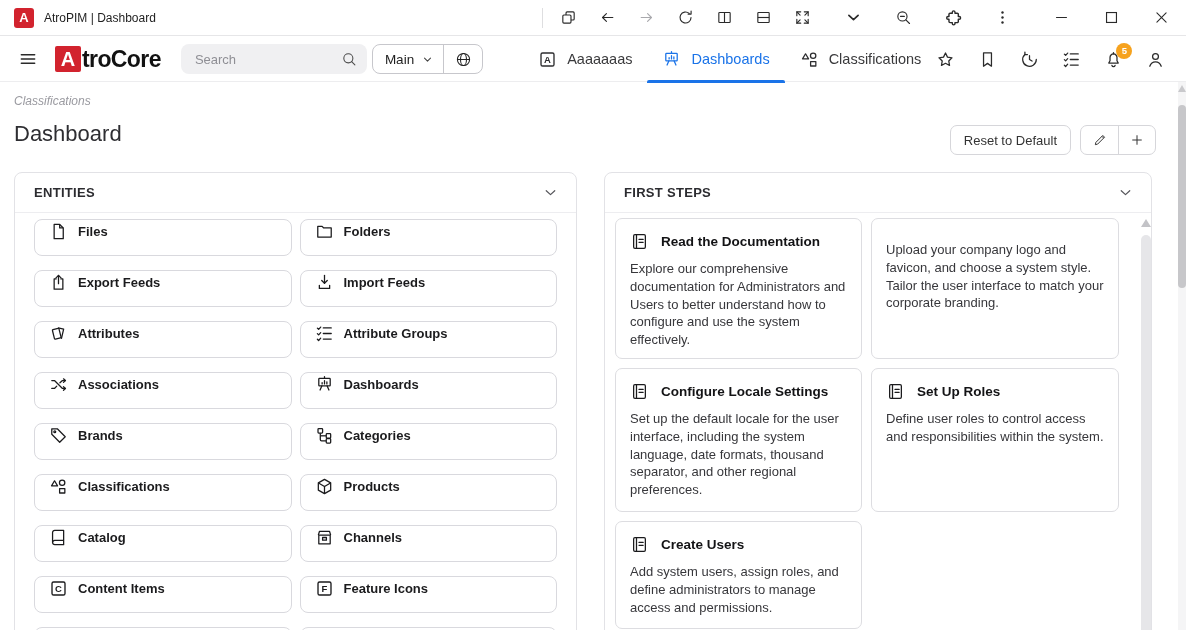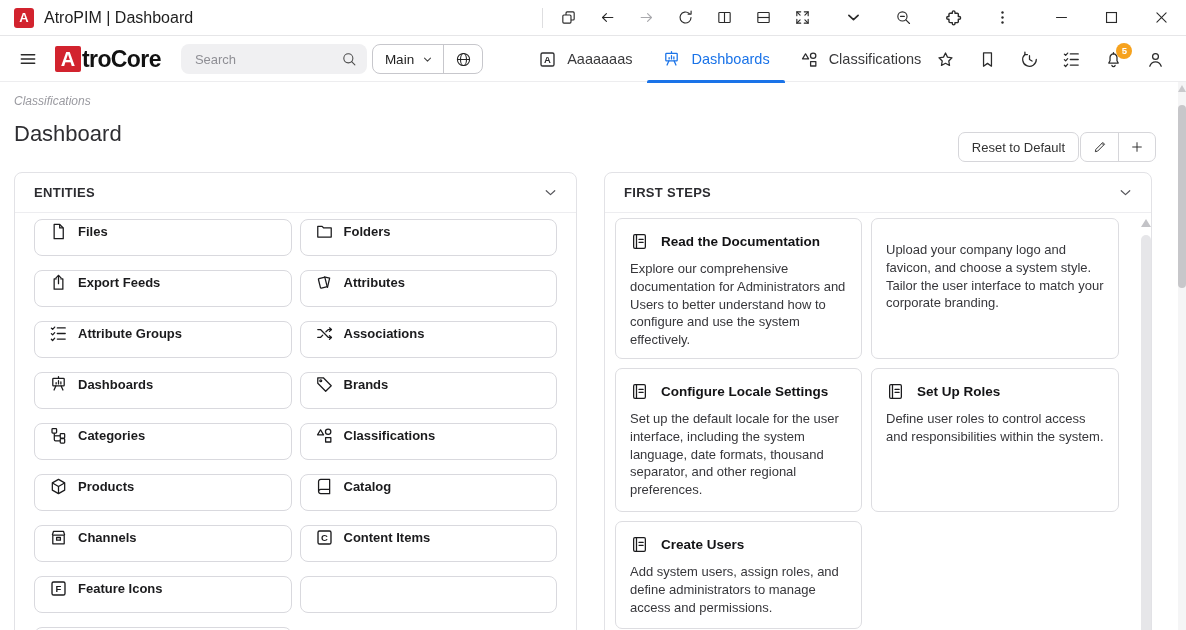--- a/index.html
+++ b/index.html
@@ -10,21 +10,21 @@
   *{box-sizing:border-box;}
   html,body{margin:0;padding:0;}
   body{font-family:"Liberation Sans",sans-serif;background:#fff;color:#222;}
   .screen{position:relative;width:1186px;height:630px;background:#fff;overflow:hidden;}
 
   
   .titlebar{position:absolute;top:0;left:0;width:100%;height:36px;background:#fff;
     border-bottom:1px solid #e6e6e8;display:flex;align-items:center;padding-left:14px;z-index:10;}
   .favicon{width:20px;height:20px;background:var(--brand-red);border-radius:3px;color:#fff;
     font-weight:bold;font-size:13px;display:flex;align-items:center;justify-content:center;flex:none;}
-  .win-title{margin-left:10px;font-size:16px;color:#1e1e1e;white-space:nowrap;}
+  .win-title{margin-left:10px;font-size:12px;color:#1e1e1e;white-space:nowrap;}
   .tb-spacer{flex:1;}
   .tb-sep{width:1px;height:20px;background:#dedee0;margin:0 6px 0 0;flex:none;}
   .tb-btn{width:39px;height:36px;display:flex;align-items:center;justify-content:center;color:#2a2a2a;
     background:none;border:0;padding:0;cursor:pointer;flex:none;}
   .tb-btn .i{width:17px;height:17px;}
   .tb-btn.disabled{color:#a9a9ad;}
   .win-ctl{width:50px;}
   .i{display:block;color:inherit;}
 
   
@@ -61,21 +61,21 @@
   .header-icons{margin-left:auto;display:flex;align-items:center;gap:23px;margin-right:22px;}
   .hicon{position:relative;background:none;border:0;padding:0;color:#2b2b2b;cursor:pointer;flex:none;}
   .hicon .i{width:19px;height:19px;}
   .badge{position:absolute;top:-7px;right:-9px;min-width:16px;height:16px;padding:0 4px;
     background:var(--badge-orange);border-radius:9px;color:#fff;font-size:9.5px;font-weight:bold;
     display:flex;align-items:center;justify-content:center;}
 
   
   .breadcrumb{position:absolute;left:14px;top:94px;font-size:12px;font-style:italic;color:#9a9aa0;cursor:pointer;}
   .page-title{position:absolute;left:14px;top:121px;font-size:22px;color:#2e2e32;font-weight:normal;}
-  .page-actions{position:absolute;right:30px;top:125px;display:flex;gap:1px;height:30px;margin-top:7px;}
+  .page-actions{position:absolute;right:30px;top:125px;display:flex;gap:9px;height:30px;}
   .btn-reset{border:1px solid #d6d6da;border-radius:7px;background:#fff;padding:0 13px;
     font:13px "Liberation Sans",sans-serif;color:#333;display:flex;align-items:center;cursor:pointer;}
   .btn-group{border:1px solid #d6d6da;border-radius:7px;background:#fff;display:flex;overflow:hidden;}
   .btn-ico{width:37px;border:0;background:none;display:flex;align-items:center;justify-content:center;color:#333;cursor:pointer;}
   .btn-ico + .btn-ico{border-left:1px solid #d6d6da;}
   .btn-ico .i{width:16px;height:16px;}
 
   
   .panel{position:absolute;top:172px;background:#fff;border:1px solid #e2e2e6;border-radius:8px;}
   #panel-entities{left:14px;width:563px;height:530px;}
@@ -591,20 +591,26 @@
           <svg class="i">
             <use href="#sym-folder"></use>
           </svg>
           <span>Folders</span>
         </button>
       <button class="entity-btn">
           <svg class="i">
             <use href="#sym-export"></use>
           </svg>
           <span>Export Feeds</span>
+        </button>
+      <button class="entity-btn">
+          <svg class="i">
+            <use href="#sym-import"></use>
+          </svg>
+          <span>Import Feeds</span>
         </button>
       <button class="entity-btn">
           <svg class="i">
             <use href="#sym-layers"></use>
           </svg>
           <span>Attributes</span>
         </button>
       <button class="entity-btn">
           <svg class="i">
             <use href="#sym-checklist"></use>

